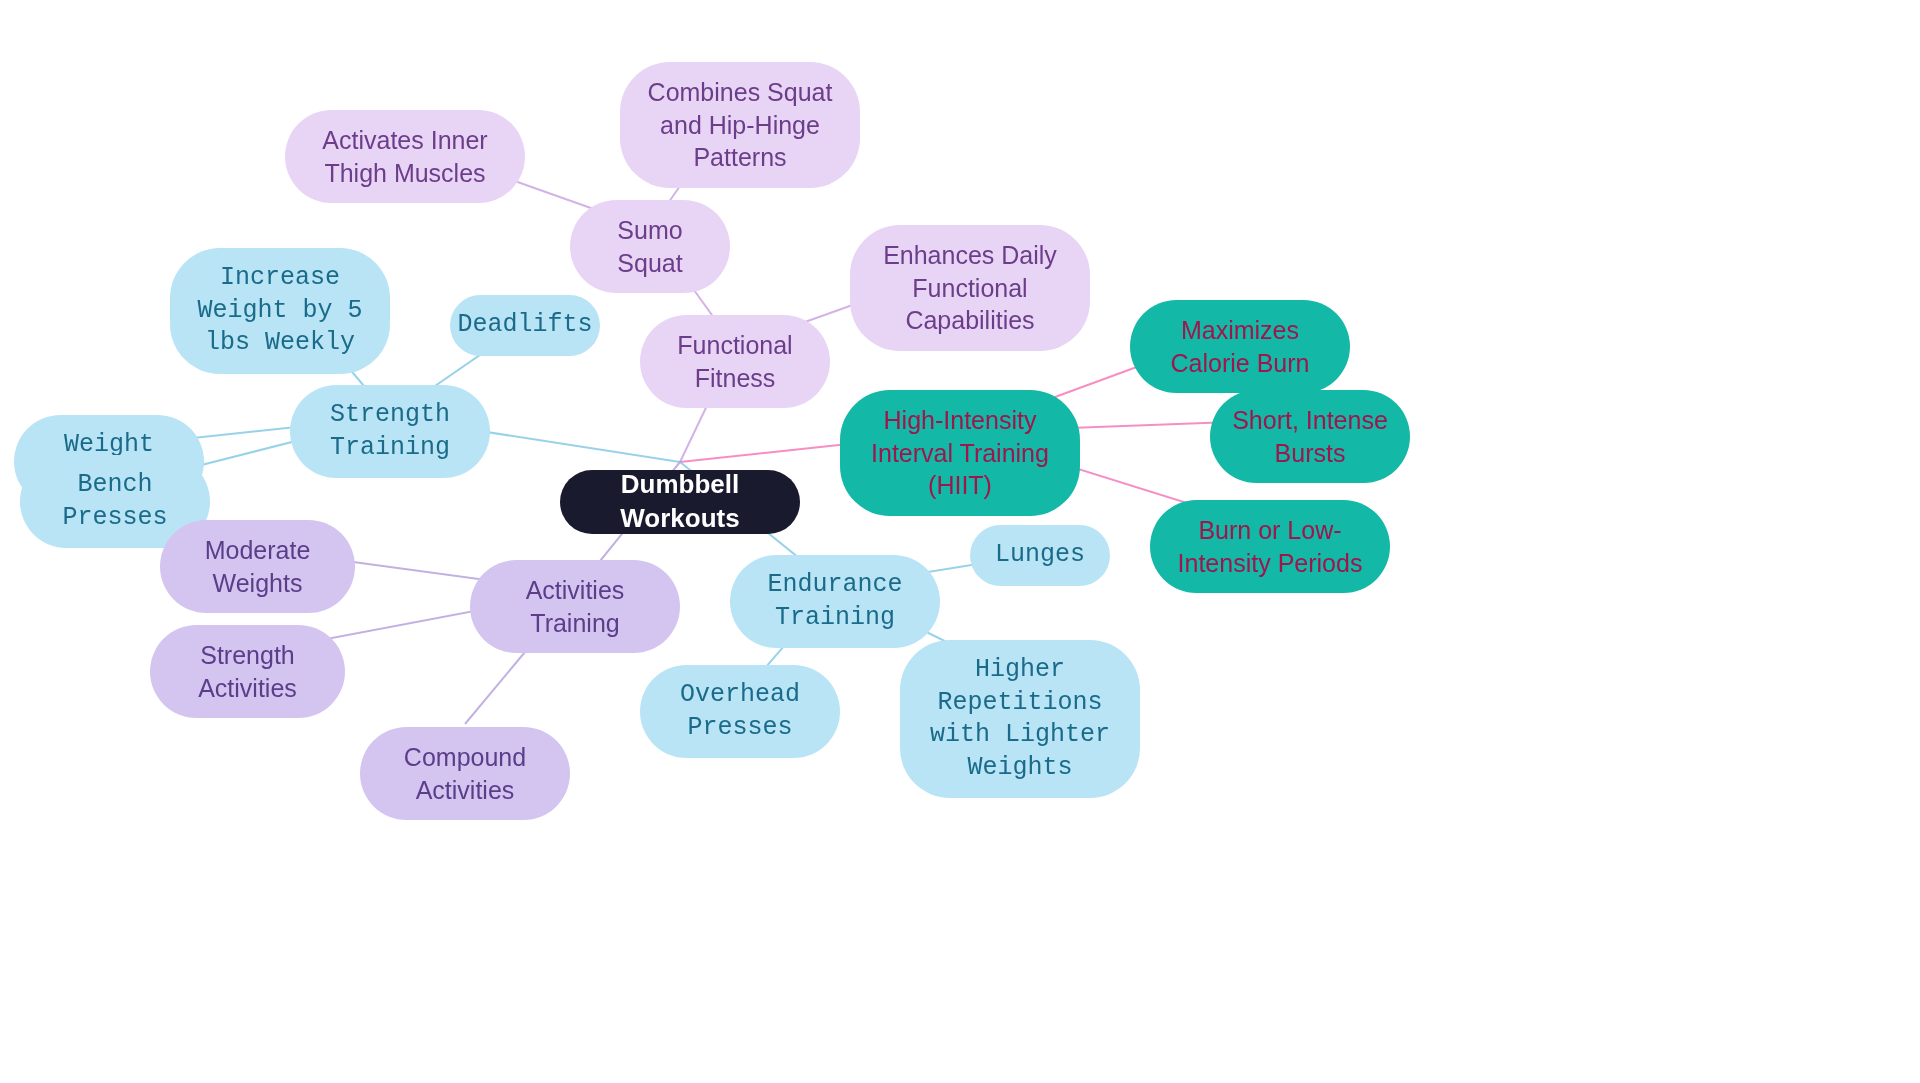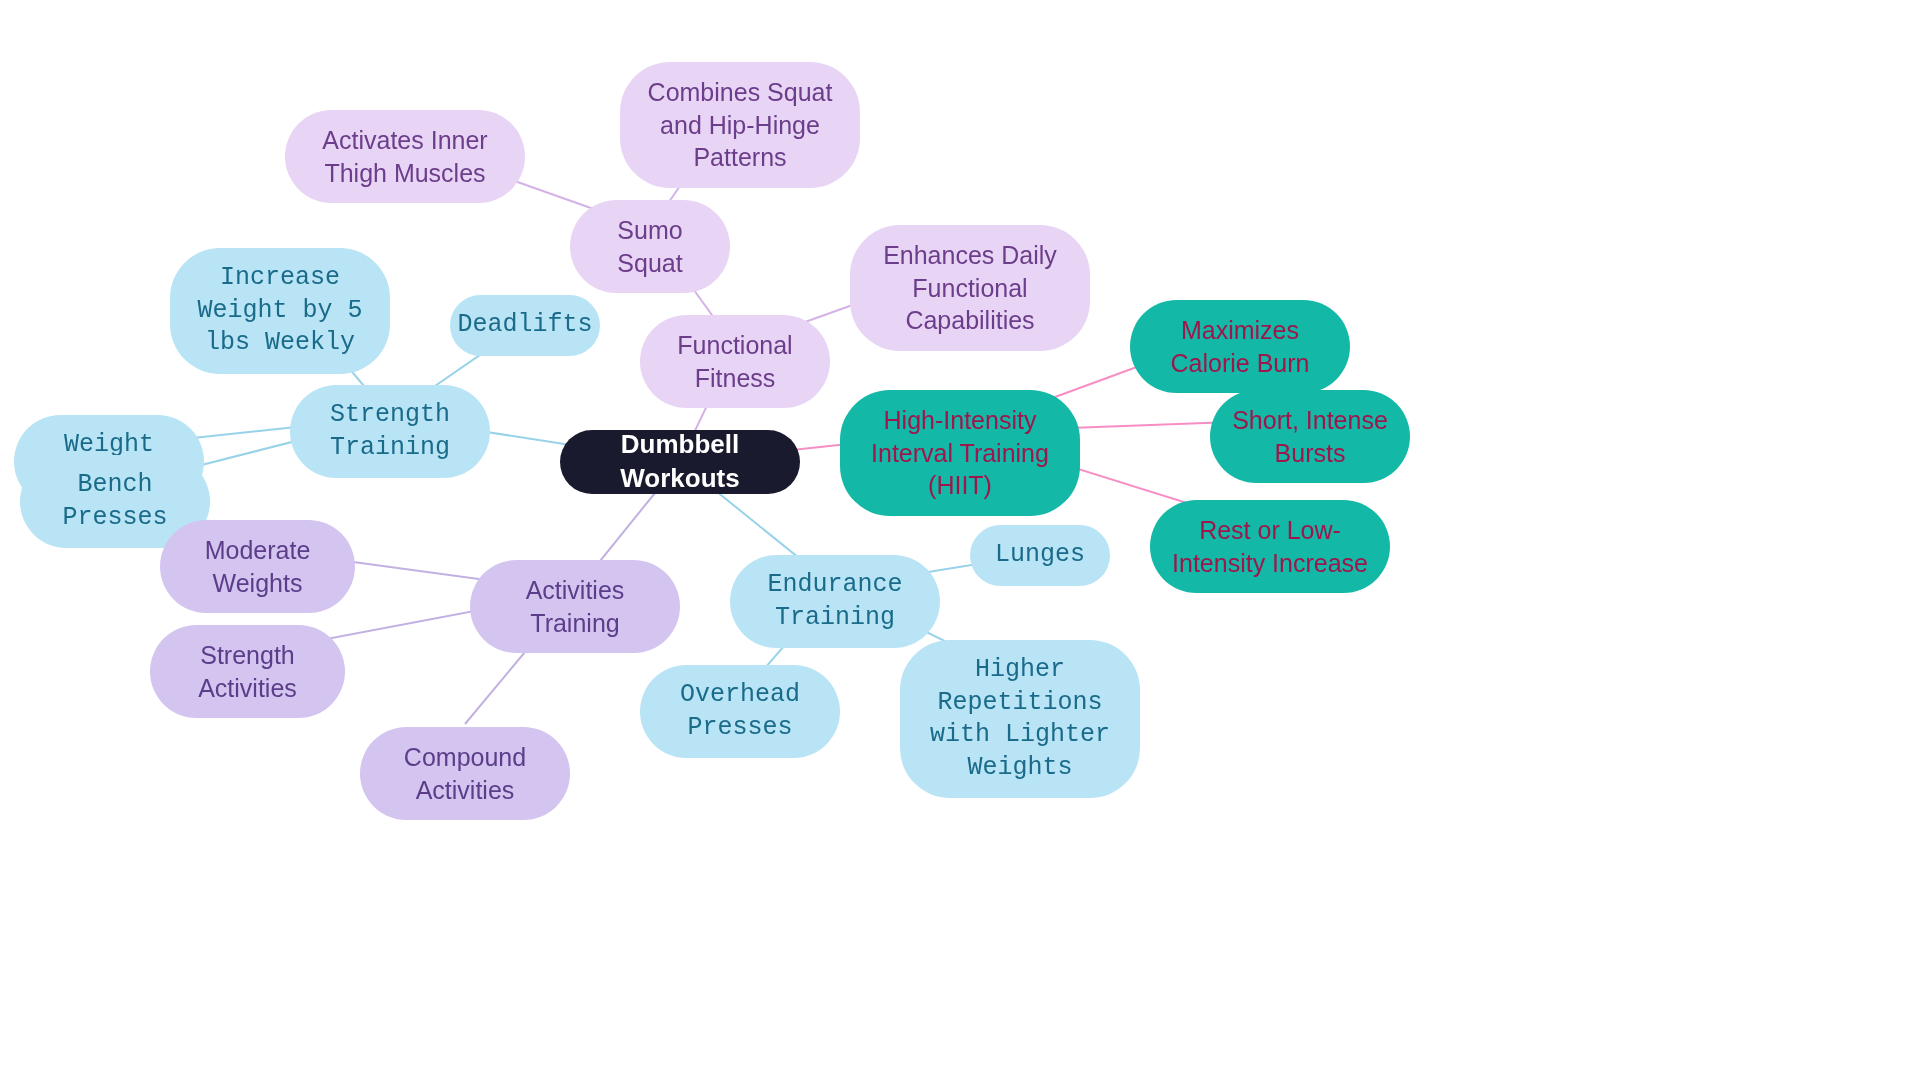--- a/index.html
+++ b/index.html
@@ -23,20 +23,21 @@
       padding: 14px 22px;
       line-height: 1.3;
     }
     .node-center {
       background: #1a1a2e;
       color: #ffffff;
       font-size: 26px;
       font-weight: 600;
       border-radius: 50px;
       padding: 22px 40px;
+      margin-top: 40px;
     }
     .node-blue {
       background: #b8e4f5;
       color: #1a6b8a;
       font-family: Liberation Mono, monospace;
     }
     .node-purple {
       background: #e8d5f5;
       color: #6b3d8a;
     }
@@ -92,21 +93,21 @@
 <div class="node node-blue" style="left: 450px; top: 295px; width: 150px; min-height: 58px;">Deadlifts</div>
 <div class="node node-blue" style="left: 170px; top: 248px; width: 220px; min-height: 76px;">Increase Weight by 5 lbs Weekly</div>
 <div class="node node-purple" style="left: 640px; top: 315px; width: 190px; min-height: 64px;">Functional Fitness</div>
 <div class="node node-purple" style="left: 570px; top: 200px; width: 160px; min-height: 58px;">Sumo Squat</div>
 <div class="node node-purple" style="left: 285px; top: 110px; width: 240px; min-height: 64px;">Activates Inner Thigh Muscles</div>
 <div class="node node-purple" style="left: 620px; top: 62px; width: 240px; min-height: 76px;">Combines Squat and Hip-Hinge Patterns</div>
 <div class="node node-purple" style="left: 850px; top: 225px; width: 240px; min-height: 76px;">Enhances Daily Functional Capabilities</div>
 <div class="node node-pink" style="left: 840px; top: 390px; width: 240px; min-height: 84px;">High-Intensity Interval Training (HIIT)</div>
 <div class="node node-pink" style="left: 1130px; top: 300px; width: 220px; min-height: 58px;">Maximizes Calorie Burn</div>
 <div class="node node-pink" style="left: 1210px; top: 390px; width: 200px; min-height: 58px;">Short, Intense Bursts</div>
-<div class="node node-pink" style="left: 1150px; top: 500px; width: 240px; min-height: 58px;">Rest or Low-Intensity Increase</div>
+<div class="node node-pink" style="left: 1150px; top: 500px; width: 240px; min-height: 58px;">Burn or Low-Intensity Periods</div>
 <div class="node node-lavender" style="left: 470px; top: 560px; width: 210px; min-height: 64px;">Activities Training</div>
 <div class="node node-lavender" style="left: 160px; top: 520px; width: 195px; min-height: 58px;">Moderate Weights</div>
 <div class="node node-lavender" style="left: 150px; top: 625px; width: 195px; min-height: 58px;">Strength Activities</div>
 <div class="node node-lavender" style="left: 360px; top: 695px; width: 210px; min-height: 58px; margin-top: 32px;">Compound Activities</div>
 <div class="node node-blue" style="left: 730px; top: 555px; width: 210px; min-height: 64px;">Endurance Training</div>
 <div class="node node-blue" style="left: 970px; top: 525px; width: 140px; min-height: 58px;">Lunges</div>
 <div class="node node-blue" style="left: 640px; top: 665px; width: 200px; min-height: 64px;">Overhead Presses</div>
 <div class="node node-blue" style="left: 900px; top: 640px; width: 240px; min-height: 76px;">Higher Repetitions with Lighter Weights</div>
 
 </body></html>

